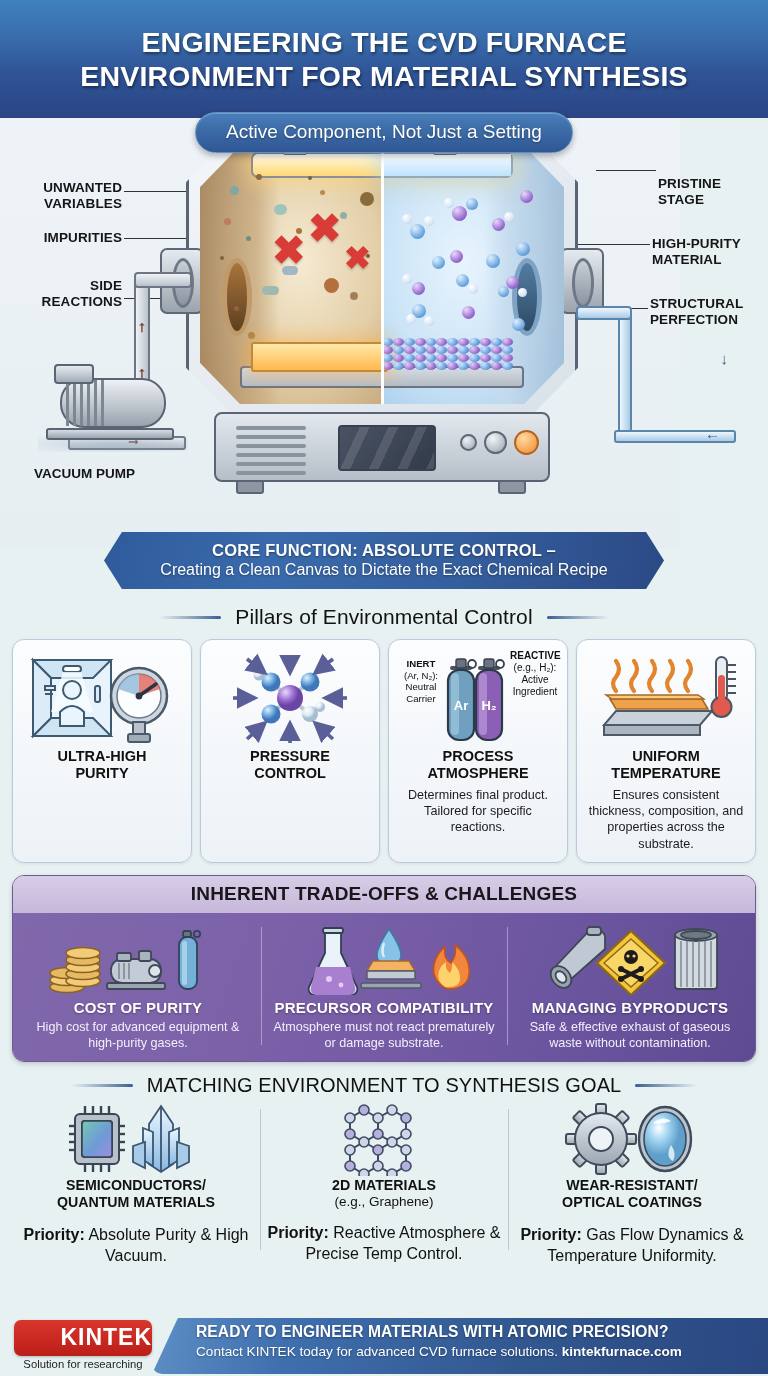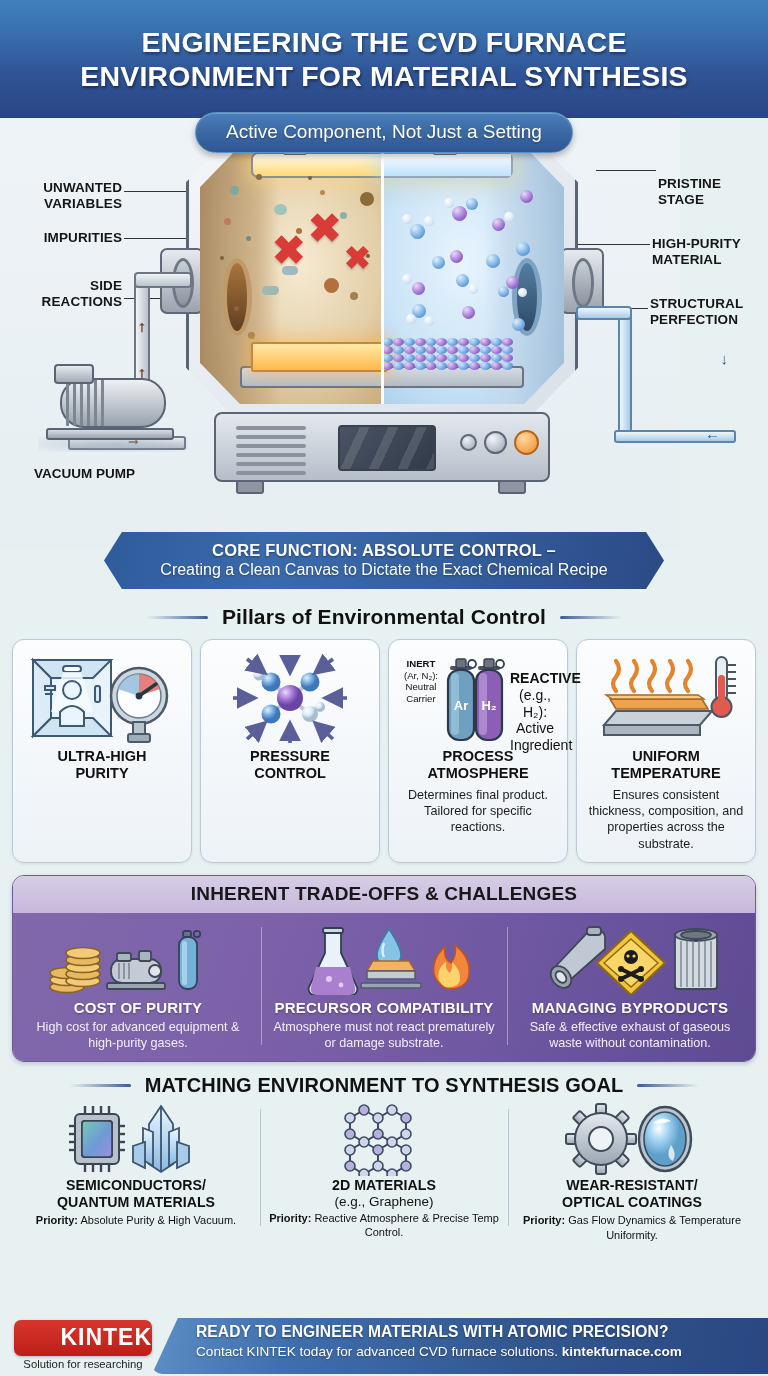--- a/index.html
+++ b/index.html
@@ -229,21 +229,21 @@
   }
 
   
   .sec-title {
     display:flex; align-items:center; justify-content:center; gap:14px;
     margin:16px 0 10px;
   }
   .sec-title .rule { width:62px; height:3px; border-radius:2px; }
   .sec-title .rule.l { background:linear-gradient(90deg,rgba(60,90,140,0),#3b5f93); }
   .sec-title .rule.r { background:linear-gradient(270deg,rgba(60,90,140,0),#3b5f93); }
-  .sec-title h2 { font-size:21px; font-weight:bold; color:#111; letter-spacing:0.1px; }
+  .sec-title h2 { font-size:21px; font-weight:normal; color:#111; letter-spacing:0.1px; }
   .sec-title h2.sm { font-size:20px; }
 
   
   .pillars { display:flex; gap:8px; padding:0 12px; }
   .pcard {
     flex:1; background:linear-gradient(180deg,#fcfdfe 0%,#edf2f7 100%);
     border:1.5px solid #b9cbda; border-radius:12px;
     padding:10px 7px 10px; text-align:center;
     box-shadow:0 1px 3px rgba(40,70,110,0.1);
     display:flex; flex-direction:column; align-items:center;
@@ -278,21 +278,21 @@
 
   
   .matching { display:flex; padding:0 12px; margin-top:2px; }
   .mcol { flex:1; text-align:center; position:relative; padding:0 6px; }
   .mcol + .mcol::before {
     content:''; position:absolute; left:0; top:8px; bottom:16px; width:1px; background:#b9c9d6;
   }
   .mcol .icons { height:76px; display:flex; align-items:center; justify-content:center; gap:8px; }
   .mcol h3 { font-size:14.2px; font-weight:bold; color:#111; line-height:1.2; }
   .mcol .sub { font-size:13.5px; color:#111; font-weight:normal; }
-  .mcol p { font-size:11px; color:#111; line-height:1.28; margin-top:2px; }
+  .mcol p { font-size:16px; color:#111; line-height:1.28; margin-top:14px; }
   .mcol p b { font-weight:bold; }
 
   
   .footer { position:absolute; left:0; bottom:0; width:768px; height:62px; }
   .footer-bg {
     position:absolute; left:152px; top:4px; width:616px; height:56px;
     background:linear-gradient(100deg,#5d8ec4 0%,#3f6fae 22%,#32578f 60%,#2a4782 100%);
     border-radius:10px 0 0 10px;
     clip-path:polygon(4.2% 0%,100% 0%,100% 100%,0% 100%);
   }
@@ -680,21 +680,21 @@
           </g>
           <g transform="translate(28,0)">
             <rect x="6" y="14" width="22" height="4" rx="2" fill="#4a5260"></rect>
             <rect x="12" y="7" width="10" height="9" rx="2" fill="#6b7380" stroke="#394150" stroke-width="1.4"></rect>
             <circle cx="28" cy="12" r="4" fill="none" stroke="#394150" stroke-width="1.8"></circle>
             <rect x="4" y="18" width="26" height="70" rx="11" fill="#8b5fb5" stroke="#2c3a4a" stroke-width="2.2"></rect>
             <rect x="7" y="21" width="8" height="62" rx="4" fill="#c6a3e0" opacity="0.6"></rect>
             <text x="17" y="58" font-family="Liberation Sans, sans-serif" font-size="13" font-weight="bold" fill="#ffffff" text-anchor="middle">H₂</text>
           </g>
         </svg>
-        <div style="position:absolute;right:0px;top:20px;width:50px;text-align:center;font-size:14px;line-height:1.2;color:#111;">
+        <div style="position:absolute;right:0px;top:0;width:50px;text-align:center;font-size:10px;line-height:1.2;color:#111;">
           <div style="font-weight:bold;">REACTIVE</div>
           <div>(e.g., H₂):</div>
           <div>Active</div>
           <div>Ingredient</div>
         </div>
       </div>
       <h3>
         <span>PROCESS</span><br>
         <span>ATMOSPHERE</span>
       </h3>

